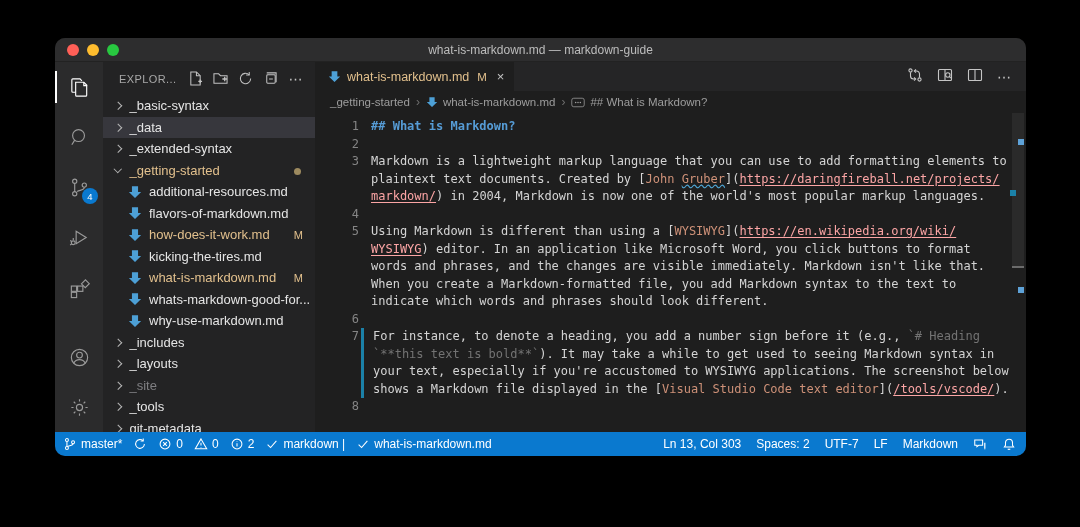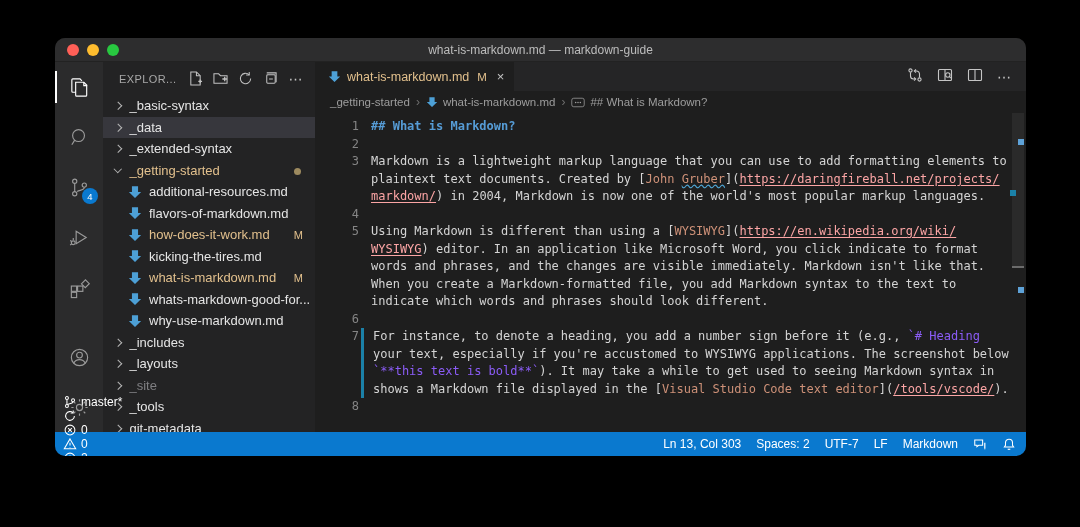--- a/index.html
+++ b/index.html
@@ -70,21 +70,21 @@
   .erow { display:flex; height:17.5px; line-height:17.5px; white-space:pre; }
   .gut { width:44px; flex:0 0 auto; text-align:right; color:#858585; }
   .gbar { width:12px; flex:0 0 auto; }
   .gbar.mod { background:linear-gradient(to right,#1b81a8 3px,transparent 3px);
               margin-left:2px; }
   .txt { color:#d4d4d4; }
   .seg-text { color:#d4d4d4; }
   .seg-heading { color:#569cd6; font-weight:bold; }
   .seg-link { color:#ce9178; }
   .seg-url  { color:#fca5a5; text-decoration:underline; text-underline-offset:2px; }
-  .seg-code { color:#8b5cf6; }
+  .seg-code { color:#737373; }
   .spell { text-decoration:underline wavy #4fa6d5; text-decoration-skip-ink:none; }
   
   .ruler { position:absolute; top:0; right:0; width:16px; bottom:0; }
   .slider { position:absolute; right:2px; top:0; width:12px; height:155px;
             background:rgba(130,130,130,.12); border-bottom:2px solid rgba(160,160,160,.55); }
   .marker { position:absolute; width:6px; height:6px; }
   
   .statusbar { height:24px; background:#0a79cf; display:flex; align-items:center;
                color:#fff; font-size:12px; padding:0 10px 0 8px; }
   .st-item { display:flex; align-items:center; gap:4px; margin-right:11px; }
@@ -333,42 +333,42 @@
       </div>
 
       <div class="code" id="code">
         <div class="erow"><span class="gut">1</span><span class="gbar"></span><span class="txt"><span class="seg-heading">## What is Markdown?</span></span></div>
           <div class="erow"><span class="gut">2</span><span class="gbar"></span><span class="txt"></span></div>
           <div class="erow"><span class="gut">3</span><span class="gbar"></span><span class="txt"><span class="seg-text">Markdown is a lightweight markup language that you can use to add formatting elements to</span></span></div>
           <div class="erow"><span class="gut"></span><span class="gbar"></span><span class="txt"><span class="seg-text">plaintext text documents. Created by [</span><span class="seg-link">John </span><span class="seg-link spell">Gruber</span><span class="seg-text">](</span><span class="seg-url">https://daringfireball.net/projects/</span></span></div>
           <div class="erow"><span class="gut"></span><span class="gbar"></span><span class="txt"><span class="seg-url">markdown/</span><span class="seg-text">) in 2004, Markdown is now one of the world's most popular markup languages.</span></span></div>
           <div class="erow"><span class="gut">4</span><span class="gbar"></span><span class="txt"></span></div>
           <div class="erow"><span class="gut">5</span><span class="gbar"></span><span class="txt"><span class="seg-text">Using Markdown is different than using a [</span><span class="seg-link">WYSIWYG</span><span class="seg-text">](</span><span class="seg-url">https://en.wikipedia.org/wiki/</span></span></div>
-          <div class="erow"><span class="gut"></span><span class="gbar"></span><span class="txt"><span class="seg-url">WYSIWYG</span><span class="seg-text">) editor. In an application like Microsoft Word, you click indicate to format</span></span></div>
+          <div class="erow"><span class="gut"></span><span class="gbar"></span><span class="txt"><span class="seg-url">WYSIWYG</span><span class="seg-text">) editor. In an application like Microsoft Word, you click buttons to format</span></span></div>
           <div class="erow"><span class="gut"></span><span class="gbar"></span><span class="txt"><span class="seg-text">words and phrases, and the changes are visible immediately. Markdown isn't like that.</span></span></div>
           <div class="erow"><span class="gut"></span><span class="gbar"></span><span class="txt"><span class="seg-text">When you create a Markdown-formatted file, you add Markdown syntax to the text to</span></span></div>
           <div class="erow"><span class="gut"></span><span class="gbar"></span><span class="txt"><span class="seg-text">indicate which words and phrases should look different.</span></span></div>
           <div class="erow"><span class="gut">6</span><span class="gbar"></span><span class="txt"></span></div>
           <div class="erow"><span class="gut">7</span><span class="gbar mod"></span><span class="txt"><span class="seg-text">For instance, to denote a heading, you add a number sign before it (e.g., </span><span class="seg-code">`# Heading</span></span></div>
+          <div class="erow"><span class="gut"></span><span class="gbar mod"></span><span class="txt"><span class="seg-code">`**this text is bold**`</span><span class="seg-text">). It may take a while to get used to seeing Markdown syntax in</span></span></div>
           <div class="erow"><span class="gut"></span><span class="gbar mod"></span><span class="txt"><span class="seg-text">your text, especially if you're accustomed to WYSIWYG applications. The screenshot below</span></span></div>
-          <div class="erow"><span class="gut"></span><span class="gbar mod"></span><span class="txt"><span class="seg-code">`**this text is bold**`</span><span class="seg-text">). It may take a while to get used to seeing Markdown syntax in</span></span></div>
           <div class="erow"><span class="gut"></span><span class="gbar mod"></span><span class="txt"><span class="seg-text">shows a Markdown file displayed in the [</span><span class="seg-link">Visual Studio Code text editor</span><span class="seg-text">](</span><span class="seg-url">/tools/vscode/</span><span class="seg-text">).</span></span></div>
           <div class="erow"><span class="gut">8</span><span class="gbar"></span><span class="txt"></span></div>
           <div class="ruler" id="ruler">
           <div class="slider"></div>
         <div class="marker" style="top: 26px; right: 2px; background: rgb(94, 162, 216);"></div>
             <div class="marker" style="top: 77px; right: 10px; background: rgb(27, 129, 168);"></div>
             <div class="marker" style="top: 174px; right: 2px; background: rgb(94, 162, 216);"></div>
           </div>
       </div>
     </div>
   </div>
 
   <div class="statusbar">
-    <div style="display:flex;align-items:flex-start;flex-direction:column;" id="st-left">
+    <div style="display:flex;align-items:center;" id="st-left">
         <div class="st-item">
           <svg viewBox="0 0 16 16">
             <circle cx="4.5" cy="3.5" r="1.7"></circle>
             <circle cx="4.5" cy="12.5" r="1.7"></circle>
             <circle cx="11.5" cy="6" r="1.7"></circle>
             <path d="M4.5 5.2v5.6"></path>
             <path d="M11.5 7.7c0 2.2-3.5 2-7 3.3"></path>
           </svg>
           <span>master*</span>
         </div>

